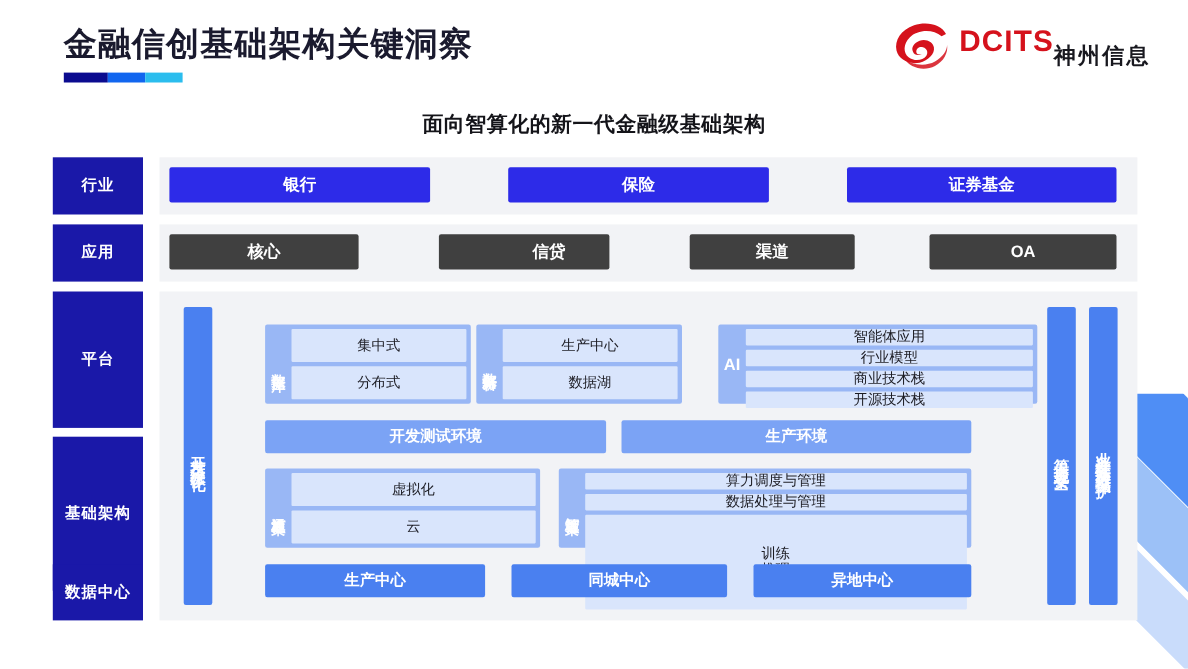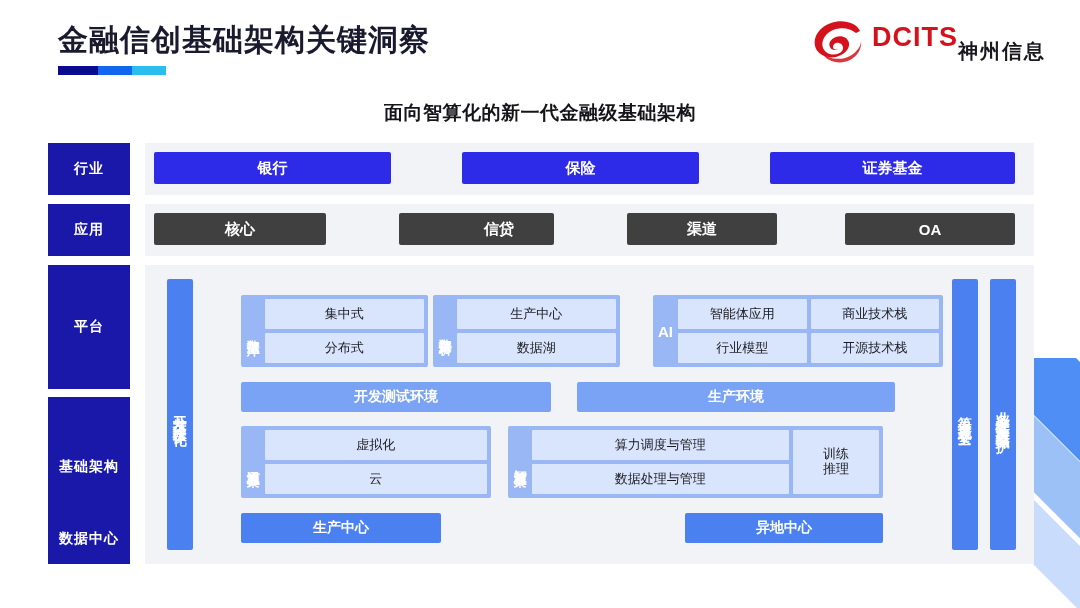--- a/index.html
+++ b/index.html
@@ -147,21 +147,21 @@
   .group > .glabel {
     flex: 0 0 auto;
     color: #ffffff; font-weight: 700; font-size: 13px;
     display: flex; align-items: center; justify-content: center;
     padding: 0 1px;
   }
   .group > .gitems {
     flex: 1 1 auto;
     display: flex; flex-direction: column; gap: 4px;
   }
-  .group > .gitems.horiz { flex-direction: row; }
+  .group > .gitems.horiz { flex-direction: column; }
   .group .cell {
     flex: 1 1 0;
     background: #d9e5fc;
     color: #1b1b22;
     font-size: 13px;
     display: flex; align-items: center; justify-content: center;
     border-radius: 1px;
     text-align: center;
     line-height: 1.15;
   }
@@ -314,21 +314,21 @@
           <div class="gcol">
             <div class="cell">商业技术栈</div>
             <div class="cell">开源技术栈</div>
           </div>
         </div>
       </div>
 
       <div class="wide-btn" style="left:96px;top:117px;width:310px;height:30px;text-align:center;">
         <span>开发测试环境</span>
       </div>
-      <div class="wide-btn" style="left:432px;top:117px;width:318px;height:30px;">
+      <div class="wide-btn" style="left:420px;top:117px;width:318px;height:30px;">
         <span>生产环境</span>
       </div>
 
       <div class="group" style="left:96px;top:161px;width:250px;height:72px;">
         <div class="glabel">
           <span class="vtext" style="letter-spacing:1px;">通算框架</span>
         </div>
         <div class="gitems">
           <div class="cell">虚拟化</div>
           <div class="cell">云</div>
@@ -345,19 +345,22 @@
             <div class="cell">数据处理与管理</div>
           </div>
           <div class="cell" style="flex:0 0 86px;white-space:pre-line;">训练
 推理</div>
         </div>
       </div>
 
       <div class="dc-btn" style="left:96px;top:248px;width:200px;height:30px;">
         <span>生产中心</span>
       </div>
+      <div class="dc-btn" style="left:320px;top:248px;width:196px;height:30px;">
+        <span>同城中心</span>
+      </div>
       <div class="dc-btn" style="left:540px;top:248px;width:198px;height:30px;">
         <span>异地中心</span>
       </div>
 
     </div>
   </div>
 </div>
 
 </body></html>

